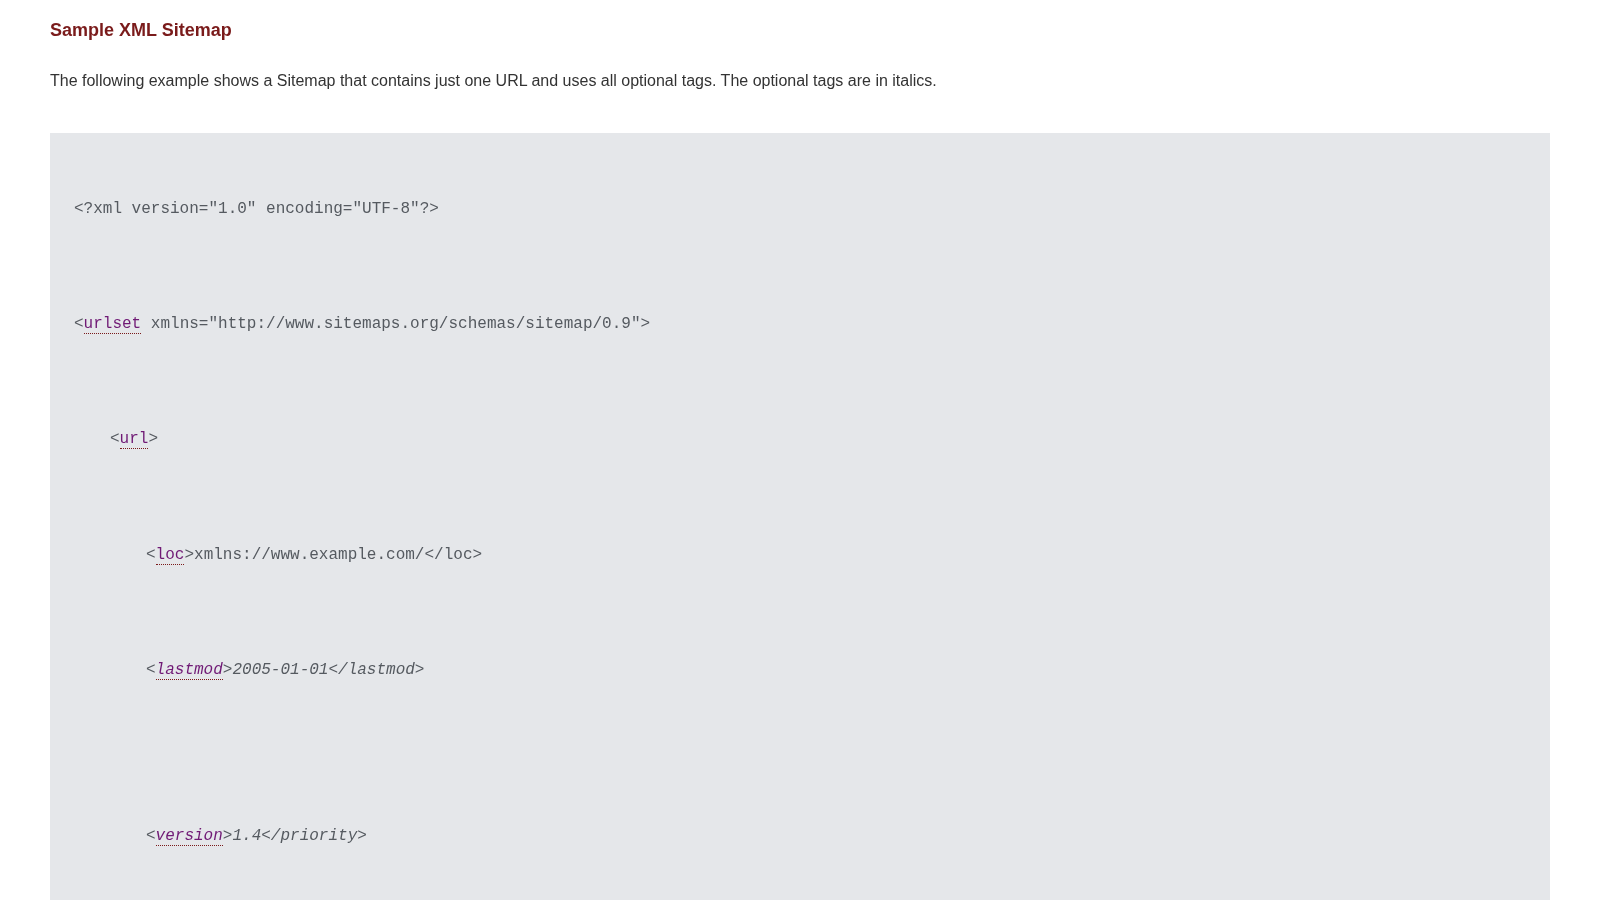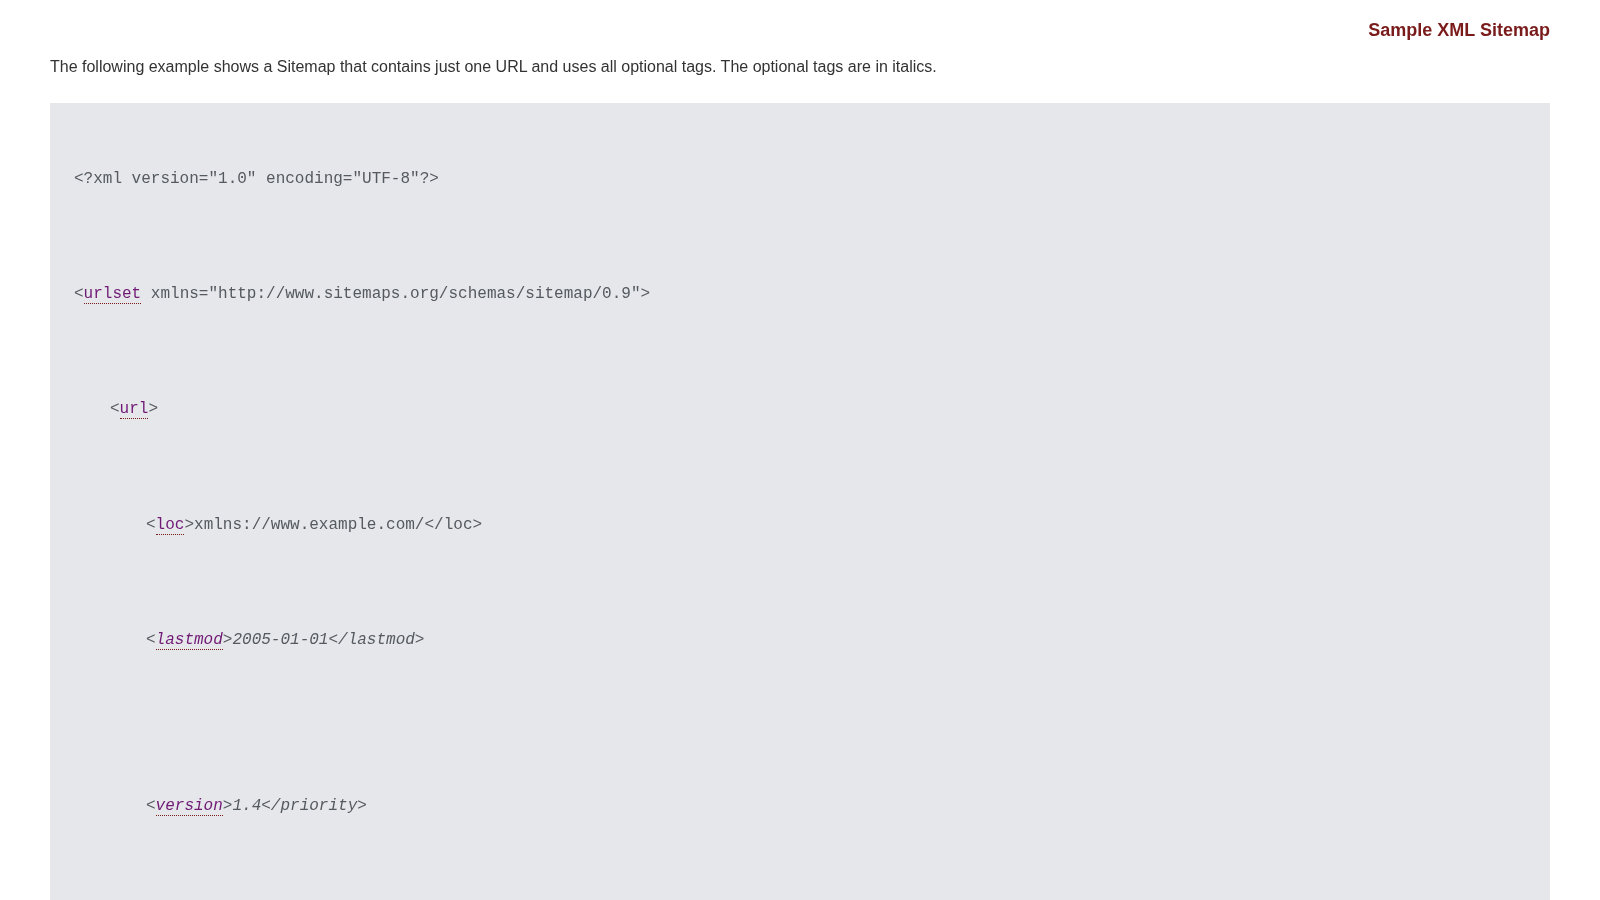--- a/index.html
+++ b/index.html
@@ -11,28 +11,27 @@
       font-family: "Lucida Grande", "Lucida Sans Unicode", Verdana, Arial, sans-serif;
       background: #ffffff;
       padding: 20px 50px;
       color: #333;
       font-size: 15px;
     }
     .heading {
       color: #7a1b1b;
       font-size: 18px;
       font-weight: bold;
-      margin-bottom: 14px;
-      text-align: right;
+      margin-bottom: 28px;
     }
     .description {
       color: #333333;
       font-size: 16px;
       line-height: 1.5;
-      margin-bottom: 24px;
+      margin-bottom: 40px;
     }
     .code-block {
       background: #e5e7ea;
       padding: 28px 24px;
       font-family: "Courier New", Courier, monospace;
       font-size: 16px;
       color: #555a60;
       white-space: pre;
       line-height: 2;
     }

